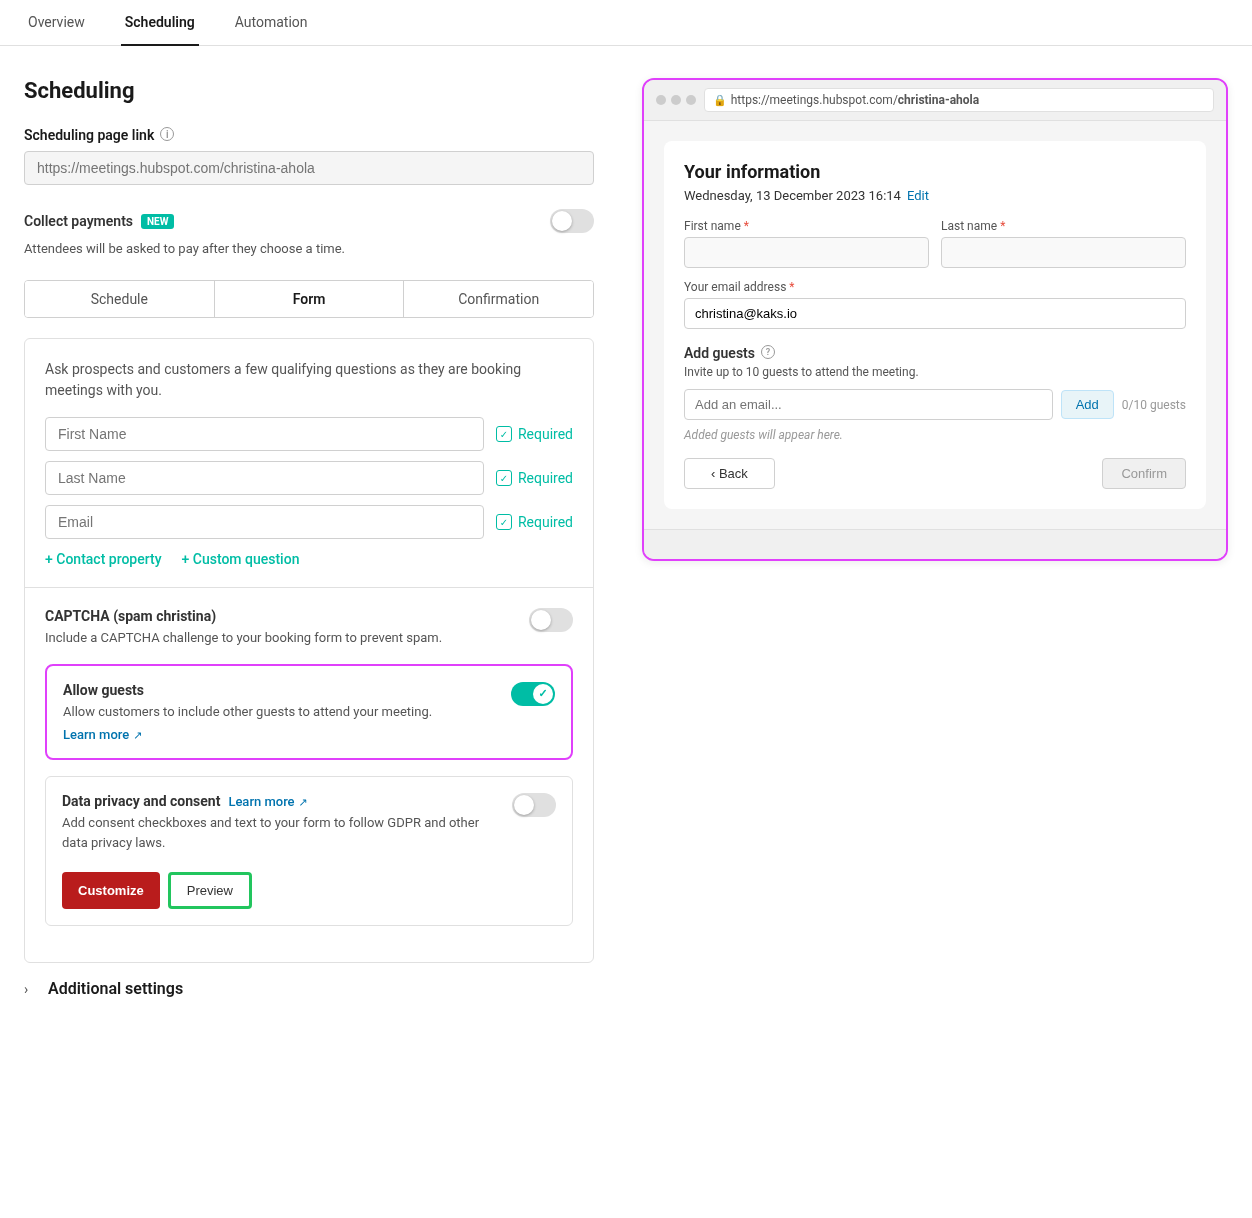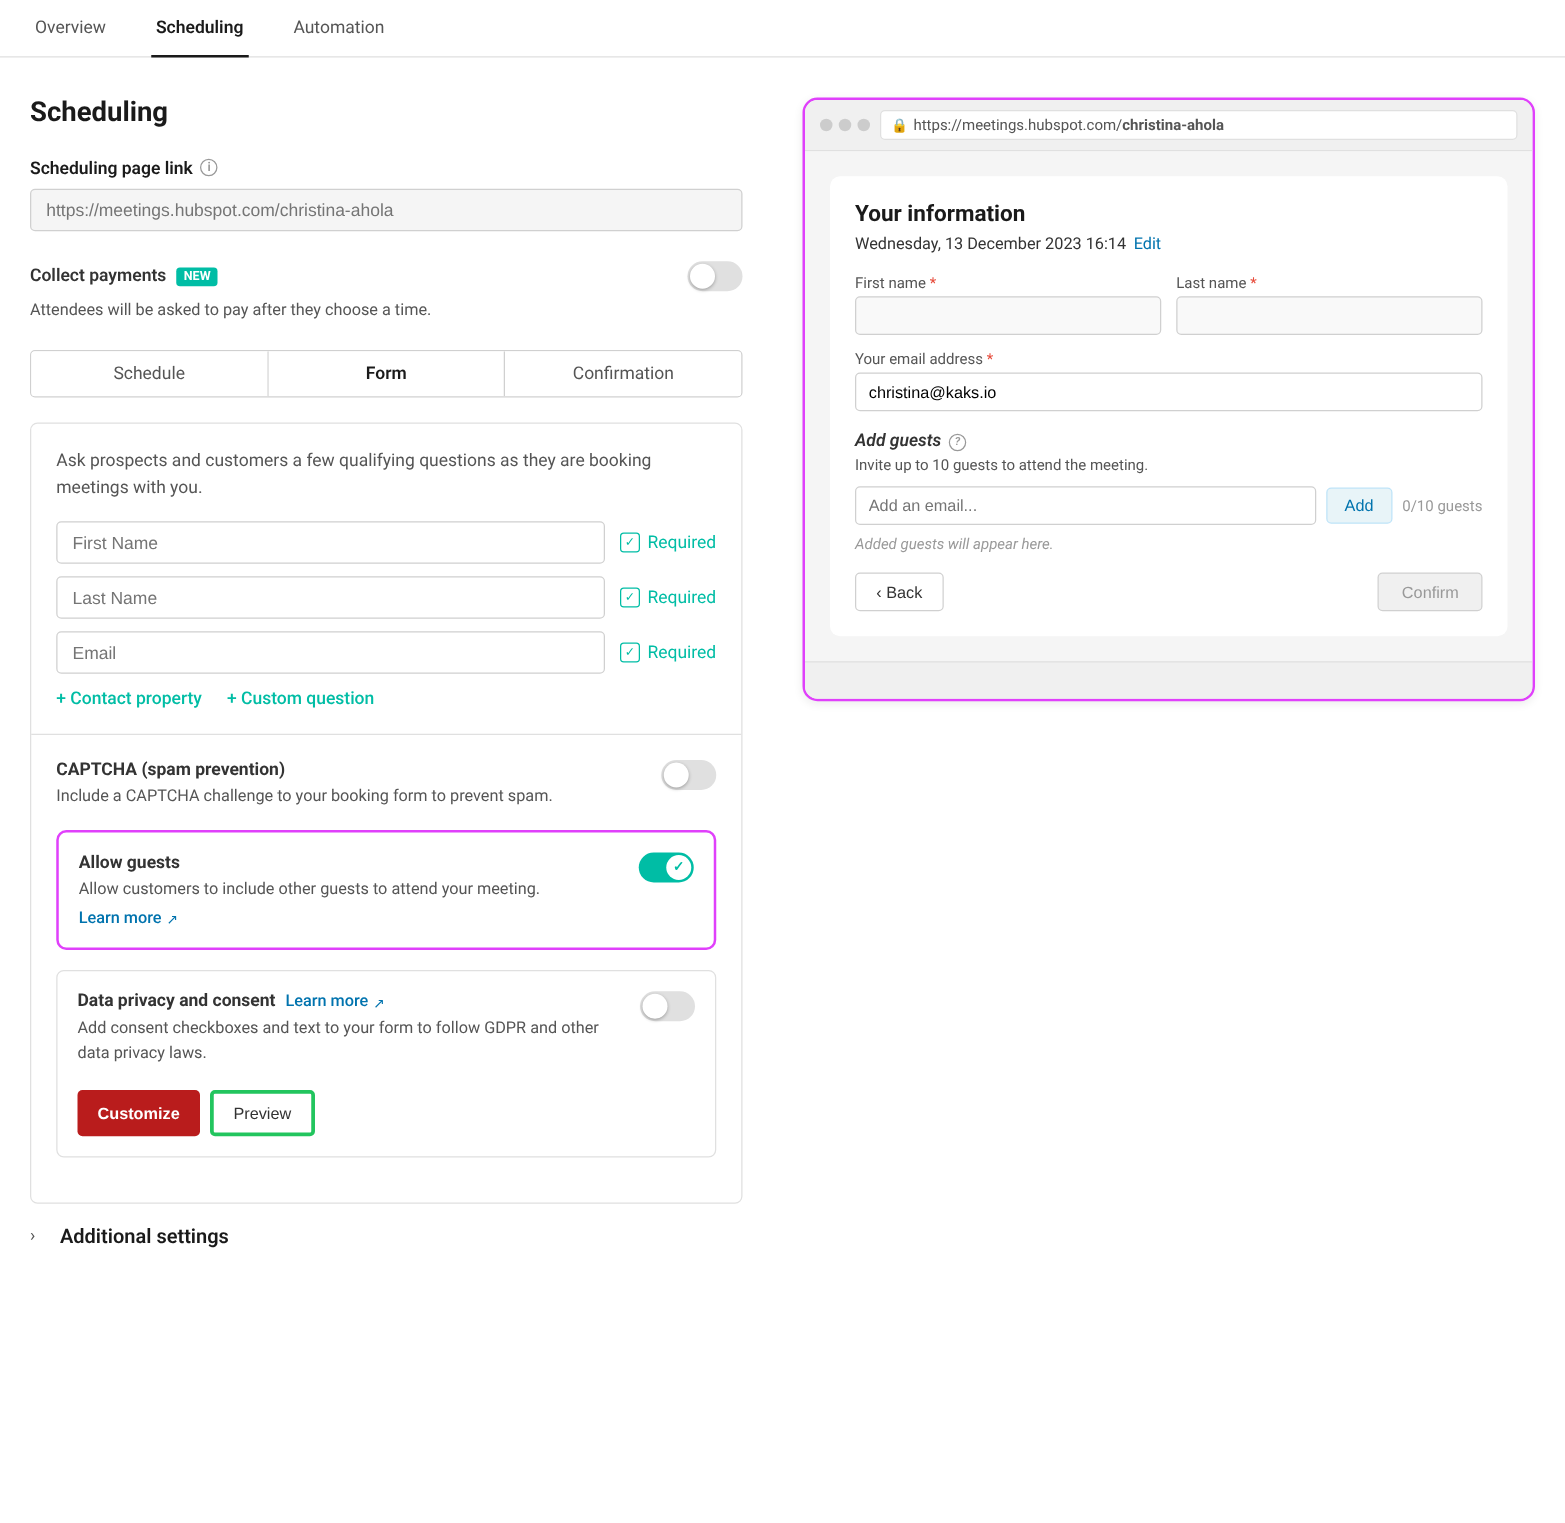--- a/index.html
+++ b/index.html
@@ -522,23 +522,22 @@
 
     .form-group input[value] {
       background: #fff;
     }
 
     .add-guests-title {
       font-size: 14px;
       font-weight: 600;
       margin-bottom: 4px;
       display: flex;
-      align-items: flex-end;
+      align-items: flex-start;
       gap: 6px;
-      font-style: italic;
     }
 
     .guests-info-icon {
       width: 14px;
       height: 14px;
       border-radius: 50%;
       border: 1.5px solid #999;
       display: inline-flex;
       align-items: center;
       justify-content: center;
@@ -597,21 +596,21 @@
       margin-top: 16px;
     }
 
     .btn-back {
       display: flex;
       align-items: center;
       gap: 4px;
       background: white;
       border: 1px solid #d0d0d0;
       border-radius: 4px;
-      padding: 7px 16px;
+      padding: 7px 26px;
       font-size: 13px;
       cursor: pointer;
       color: #333;
     }
 
     .btn-confirm {
       background: #f0f0f0;
       border: 1px solid #d0d0d0;
       border-radius: 4px;
       padding: 7px 18px;
@@ -697,21 +696,21 @@
       <div class="add-links">
         <span class="add-link">+ Contact property</span>
         <span class="add-link">+ Custom question</span>
       </div>
 
       <hr class="section-divider">
 
       <div class="captcha-section">
         <div class="captcha-row">
           <div class="captcha-content">
-            <div class="captcha-title">CAPTCHA (spam prevention)</div>
+            <div class="captcha-title">CAPTCHA (spam christina)</div>
             <div class="captcha-desc">Include a CAPTCHA challenge to your booking form to prevent spam.</div>
           </div>
           <div class="toggle"></div>
         </div>
       </div>
 
       <div class="allow-guests-section">
         <div class="allow-guests-row">
           <div class="allow-guests-content">
             <div class="allow-guests-title">Allow guests</div>

